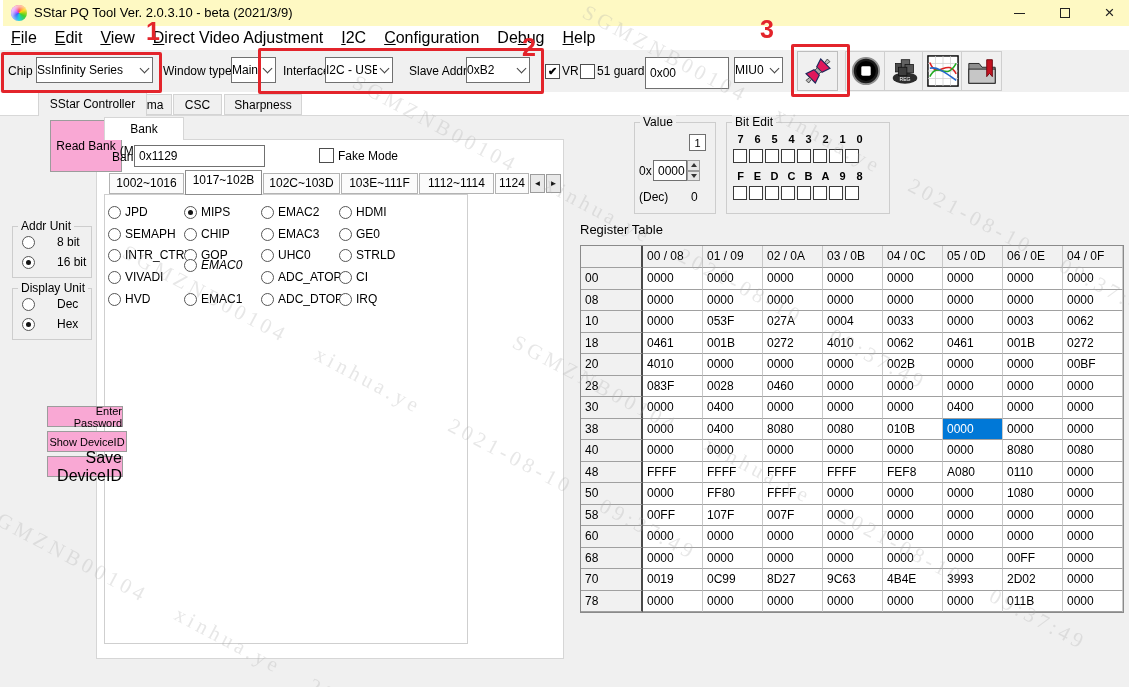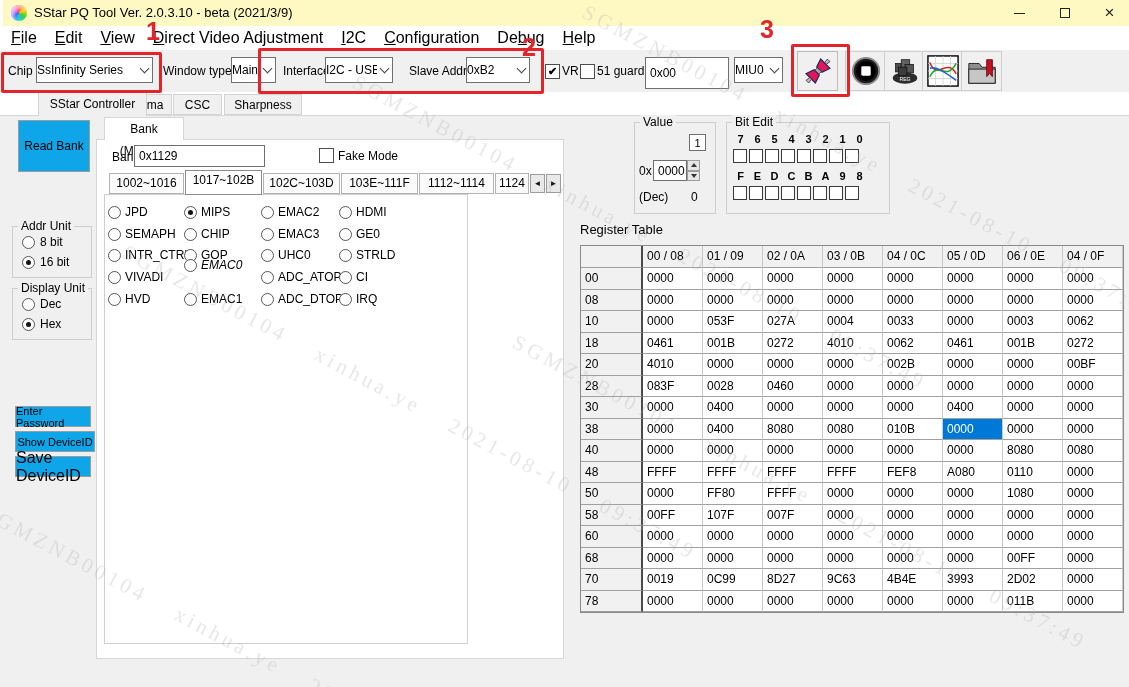--- a/index.html
+++ b/index.html
@@ -36,28 +36,28 @@
             font-size:11px;font-weight:bold;line-height:1;}
   .toolbtn{position:absolute;top:1px;width:41px;height:40px;background:#f0f0f0;border:1px solid #bdbdbd;
            box-sizing:border-box;display:flex;align-items:center;justify-content:center;}
   
   .mtab{position:absolute;top:94px;height:21px;background:#f0f0f0;border:1px solid #d4d4d4;
         box-sizing:border-box;text-align:center;line-height:20px;font-size:12px;z-index:2;}
   .mtab.act{top:92px;height:24px;border-bottom:none;line-height:23px;z-index:3;margin-left:36px;}
   .page{position:absolute;top:115px;left:0;width:1129px;height:572px;background:#f0f0f0;
         border-top:1px solid #d8d8d8;box-sizing:border-box;z-index:1;}
   
-  .btn{position:absolute;background:#0ea5e9;border:1px solid #9c9c9c;box-sizing:border-box;
-       display:flex;align-items:center;justify-content:center;text-align:left;}
+  .btn{position:absolute;background:#f9a8d4;border:1px solid #9c9c9c;box-sizing:border-box;
+       display:flex;align-items:center;justify-content:center;text-align:right;margin-left:32px;}
   .gb{position:absolute;border:1px solid #cdcdcd;box-sizing:border-box;}
   .gbl{position:absolute;top:-8px;left:5px;background:#f0f0f0;padding:0 3px;font-size:12px;white-space:nowrap;}
   .radio{width:13px;height:13px;border:1px solid #565656;border-radius:50%;background:#fff;
          box-sizing:border-box;position:relative;flex:none;}
   .radio.sel::after{content:"";position:absolute;left:3px;top:3px;width:5px;height:5px;border-radius:50%;background:#141414;}
-  .radrow{display:flex;align-items:center;gap:5px;}
+  .radrow{display:flex;align-items:center;gap:22px;}
   
   .panel-white{position:absolute;background:#fff;border:1px solid #d6d6d6;box-sizing:border-box;z-index:1;}
   .subtab{position:absolute;top:173px;height:21px;background:#fbfbfb;border:1px solid #b3b3b3;
           box-sizing:border-box;text-align:center;line-height:19px;overflow:hidden;white-space:nowrap;z-index:2;}
   .subtab.sel{top:170px;height:25px;background:#fff;border-color:#8c8c8c;font-size:12px;z-index:3;}
   .arrbtn{position:absolute;top:174px;width:15px;height:19px;background:#e9e9e9;border:1px solid #9c9c9c;
           box-sizing:border-box;display:flex;align-items:center;justify-content:center;font-size:8px;color:#111;z-index:3;}
   .grid-item{position:absolute;display:flex;align-items:center;gap:4px;white-space:nowrap;}
   
   .bitrow{position:absolute;left:6px;display:flex;gap:2px;}

